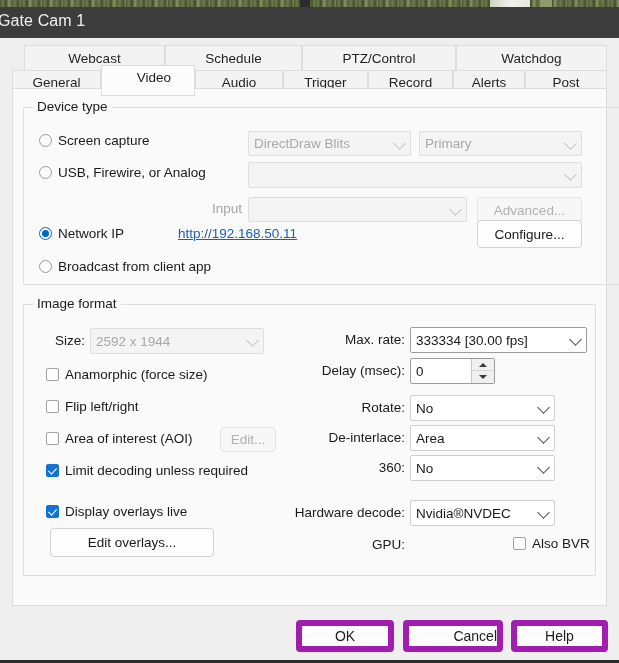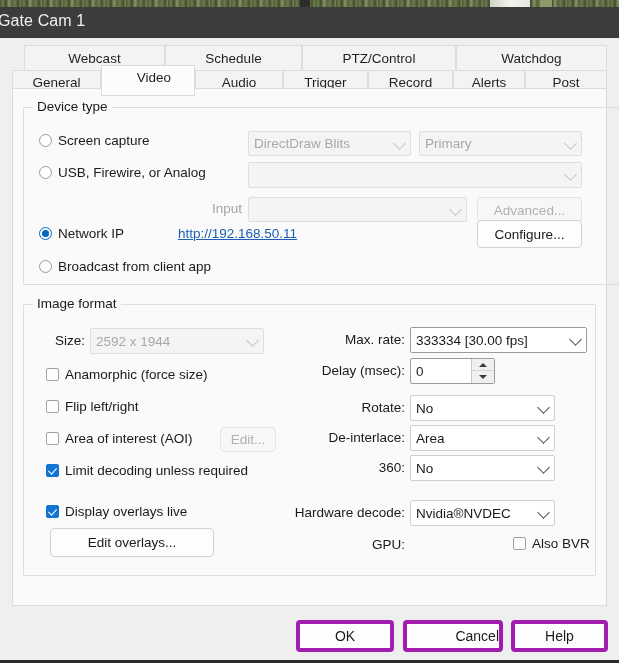--- a/index.html
+++ b/index.html
@@ -292,21 +292,21 @@
   .spin .sb.dn::after { border-top: 4px solid #3a3a3a; margin-top: -2px; }
 
   
   #footer { position: absolute; left: 0; top: 568px; width: 619px; height: 54px; }
   .fbtn {
     position: absolute;
     top: 14px;
     height: 32px;
     box-sizing: border-box;
     background: #fdfdfd;
-    border: 4px solid #a21caf;
+    border: 6px solid #a21caf;
     border-radius: 4px;
     font-size: 14px;
     color: #1a1a1a;
     display: flex; align-items: center; justify-content: center;
   }
 </style>
 </head>
 <body>
 
 <div id="video-sliver">

